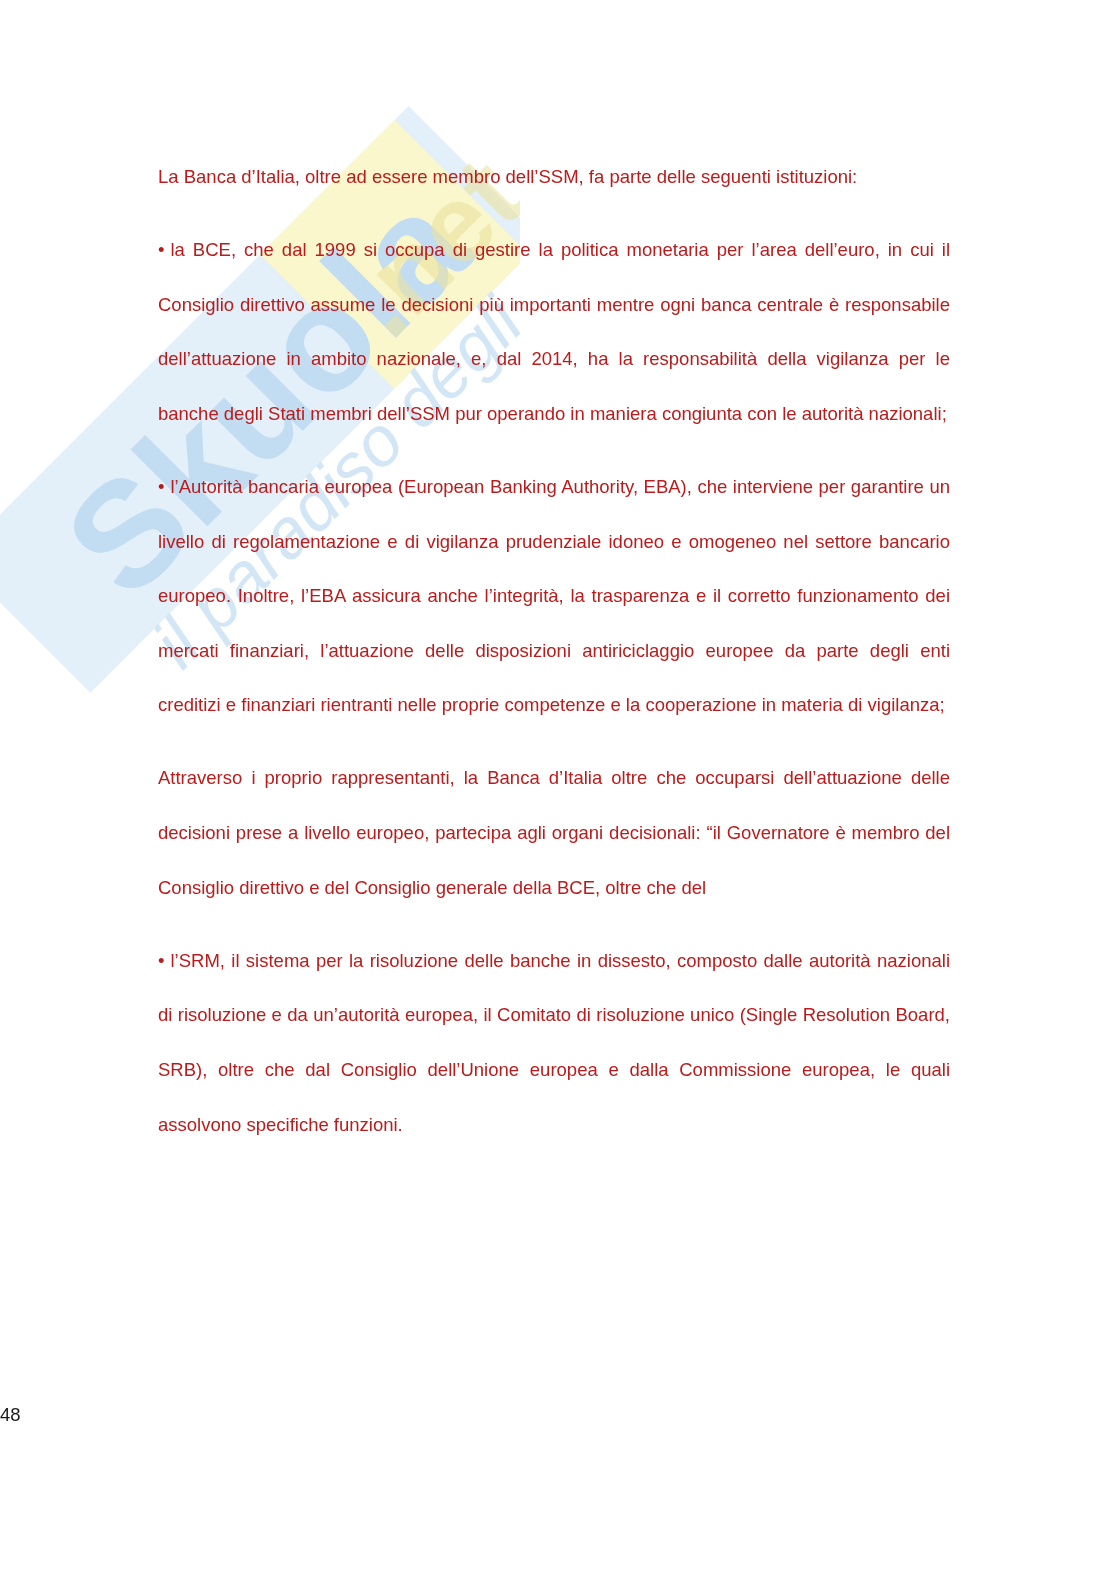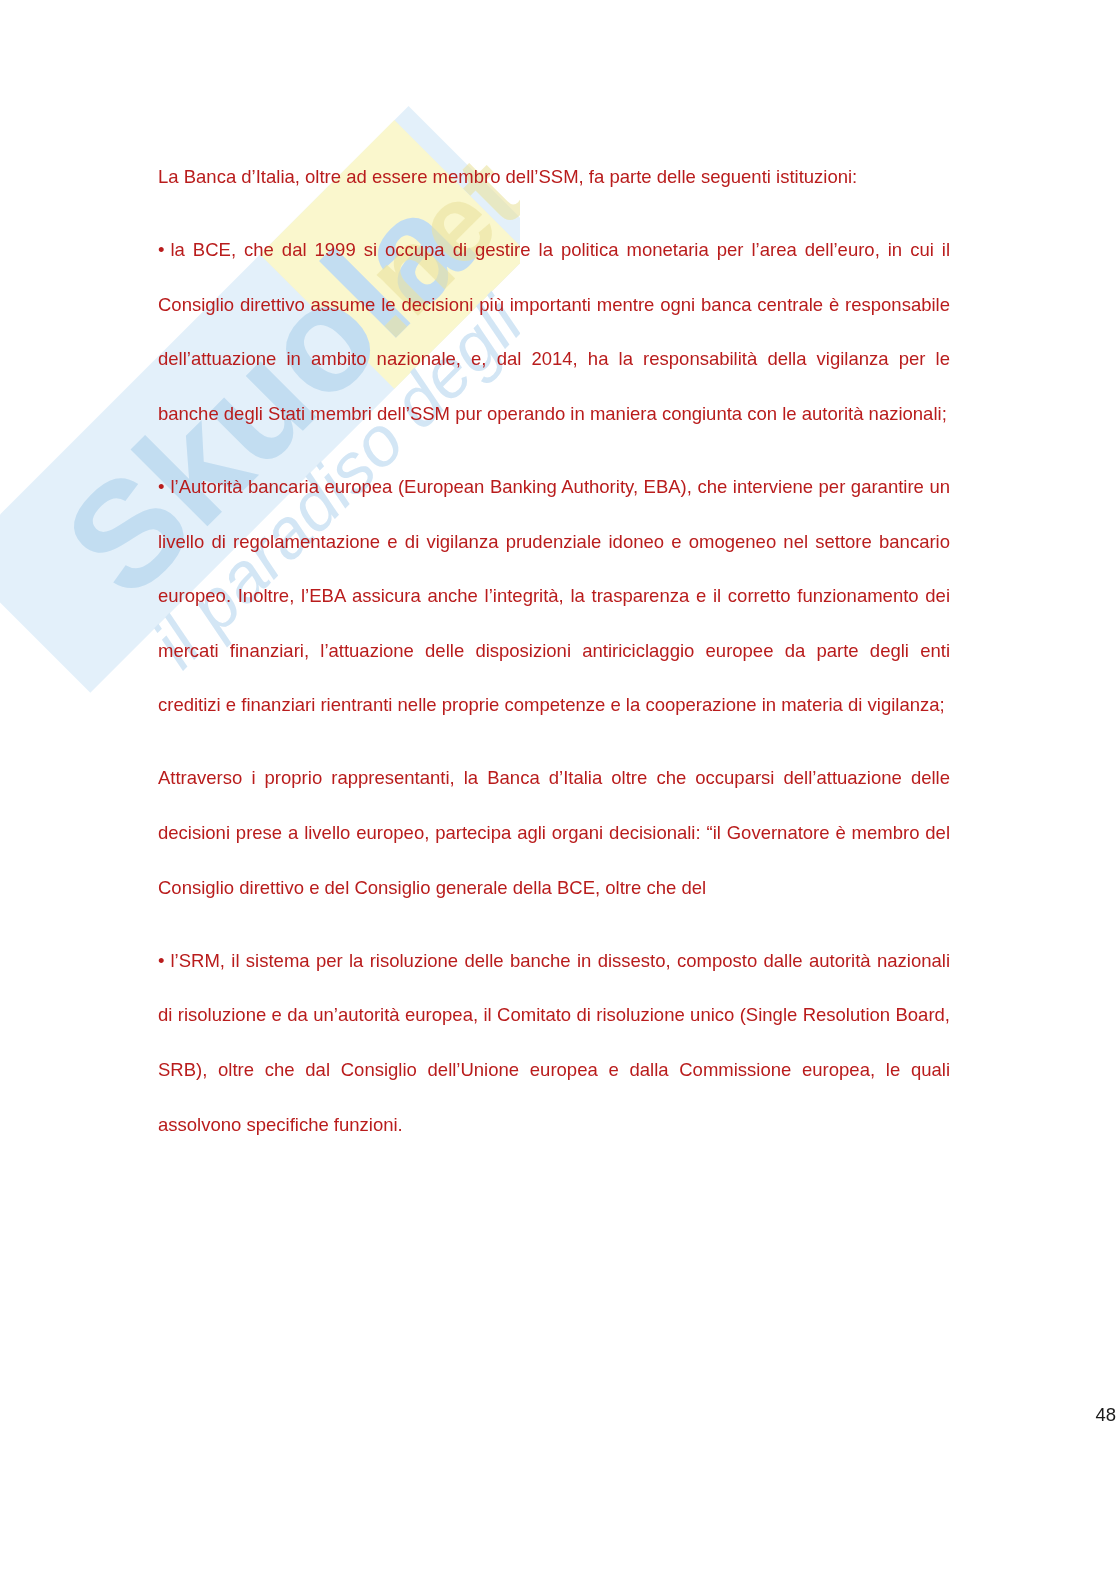--- a/index.html
+++ b/index.html
@@ -20,21 +20,21 @@
       color: #b91c1c;
       line-height: 54.6px;
       z-index: 2;
     }
     .para { margin: 0 0 18.5px 0; text-align: justify; text-align-last: left; }
     .para.bullet .bullet-dot { margin-right: 6px; }
     .page-number {
       position: absolute;
       left: 0; width: 1116px;
       top: 1404px;
-      text-align: right;
+      text-align: left;
       font-family: "Liberation Sans", sans-serif;
       font-size: 18.5px;
       color: #1a1a1a;
       z-index: 2;
     }
   </style>
 </head>
 <body>
 
 <div class="page">

